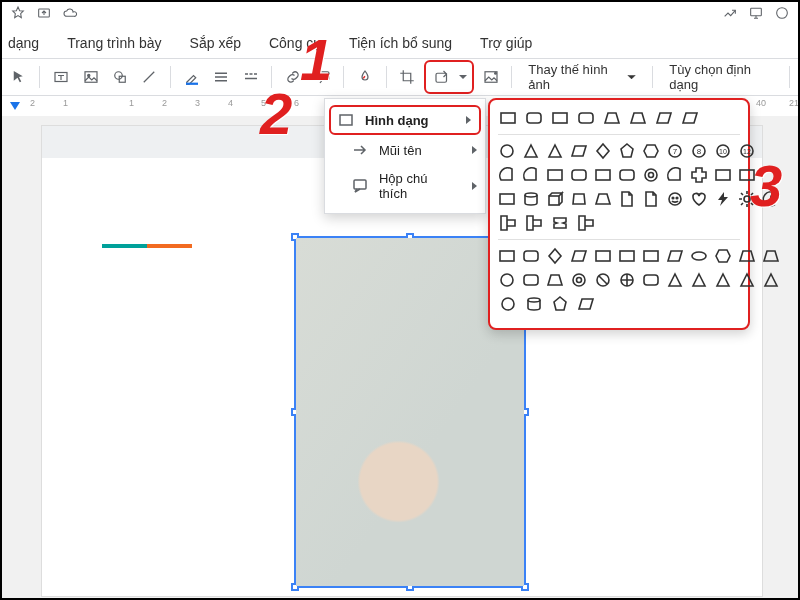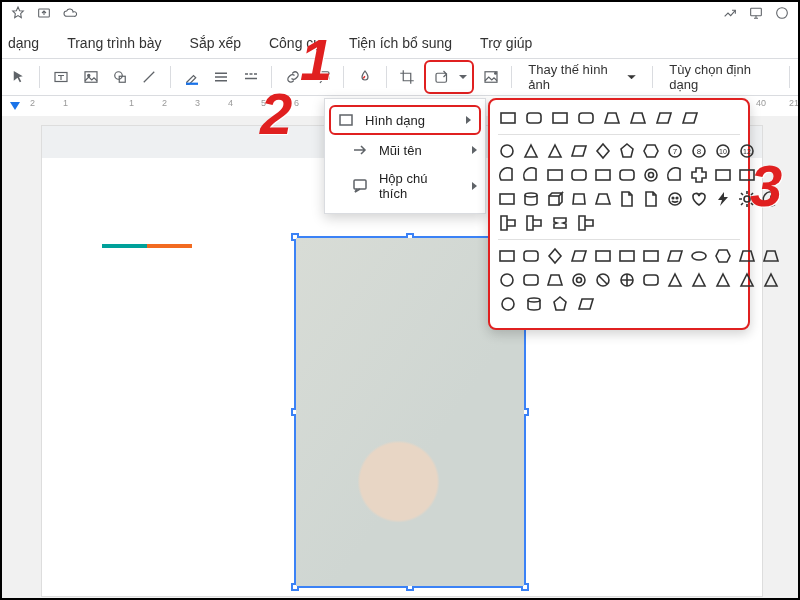--- a/index.html
+++ b/index.html
@@ -67,21 +67,21 @@
   .h-e { right:-5px; top:calc(50% - 4px); } .h-sw { left:-5px; bottom:-5px; }
   .h-s { left:calc(50% - 4px); bottom:-5px; } .h-se { right:-5px; bottom:-5px; }
 
   
   .dropdown { position:absolute; left:322px; top:96px; width:162px; background:#fff;
               border:1px solid #dadce0; box-shadow:0 4px 12px rgba(0,0,0,0.18); z-index:30; padding:6px 0; }
   .dd-item { display:flex; align-items:center; gap:10px; padding:6px 26px; font-size:13px; color:#222; cursor:pointer; position:relative; }
   .dd-item .ico { width:18px; height:18px; display:flex; align-items:center; justify-content:center; }
   .dd-item .ico svg { width:16px; height:16px; stroke:#5f6368; fill:none; stroke-width:1.5; }
   .dd-item .arrow { position:absolute; right:8px; width:0; height:0; border-top:4px solid transparent; border-bottom:4px solid transparent; border-left:5px solid #5f6368; }
-  .dd-item.hl { border:2.5px solid #e02020; border-radius:6px; margin:0 4px; padding:4px 6px; }
+  .dd-item.hl { border:2.5px solid #e02020; border-radius:6px; margin:0 4px; padding:4px 6px;font-weight:bold; }
 
   
   .flyout { position:absolute; left:486px; top:96px; width:262px; background:#fff;
             border:2.5px solid #e02020; border-radius:8px; box-shadow:0 4px 12px rgba(0,0,0,0.18);
             z-index:30; padding:8px; }
   .shape-section { margin-bottom:6px; }
   .shape-row { display:flex; gap:6px; margin-bottom:4px; }
   .shape-cell { width:20px; height:20px; display:flex; align-items:center; justify-content:center; cursor:pointer; }
   .shape-cell svg { width:18px; height:18px; stroke:#333; fill:none; stroke-width:1.6; }
   .shape-divider { border-top:1px solid #e0e0e0; margin:6px 0; }

